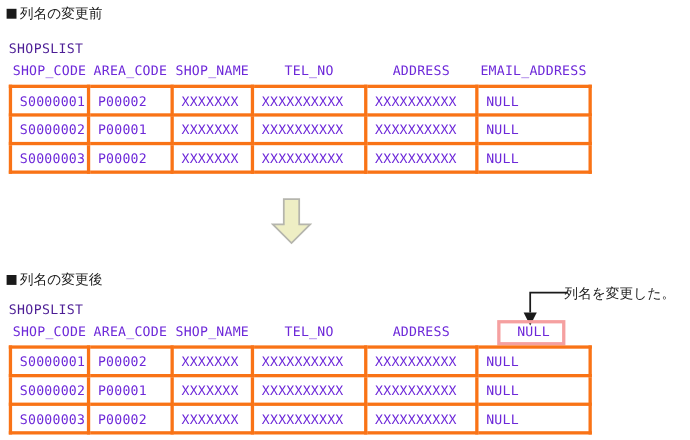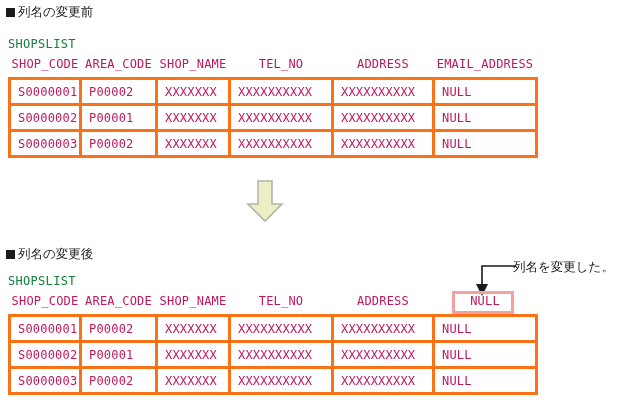--- a/index.html
+++ b/index.html
@@ -37,35 +37,35 @@
     height: 9px;
     background: #1a1a1a;
     margin-right: 3px;
     vertical-align: -1px;
   }
 
   .table-label {
     position: absolute;
     font-family: "DejaVu Sans Mono", "Liberation Mono", monospace;
     font-size: 12px;
-    color: #15803d;
+    color: #4c1d95;
     white-space: nowrap;
     letter-spacing: 0.3px;
   }
 
   
   .tbl-wrap {
     position: absolute;
   }
   table.grid {
     border-collapse: collapse;
     table-layout: fixed;
     font-family: "DejaVu Sans Mono", "Liberation Mono", monospace;
     font-size: 12px;
-    color: #be185d;
+    color: #6d28d9;
   }
   table.grid th {
     border: none;
     font-weight: normal;
     text-align: center;
     padding: 0 0 4px 0;
     height: 18px;
     letter-spacing: 0.2px;
     white-space: nowrap;
   }

